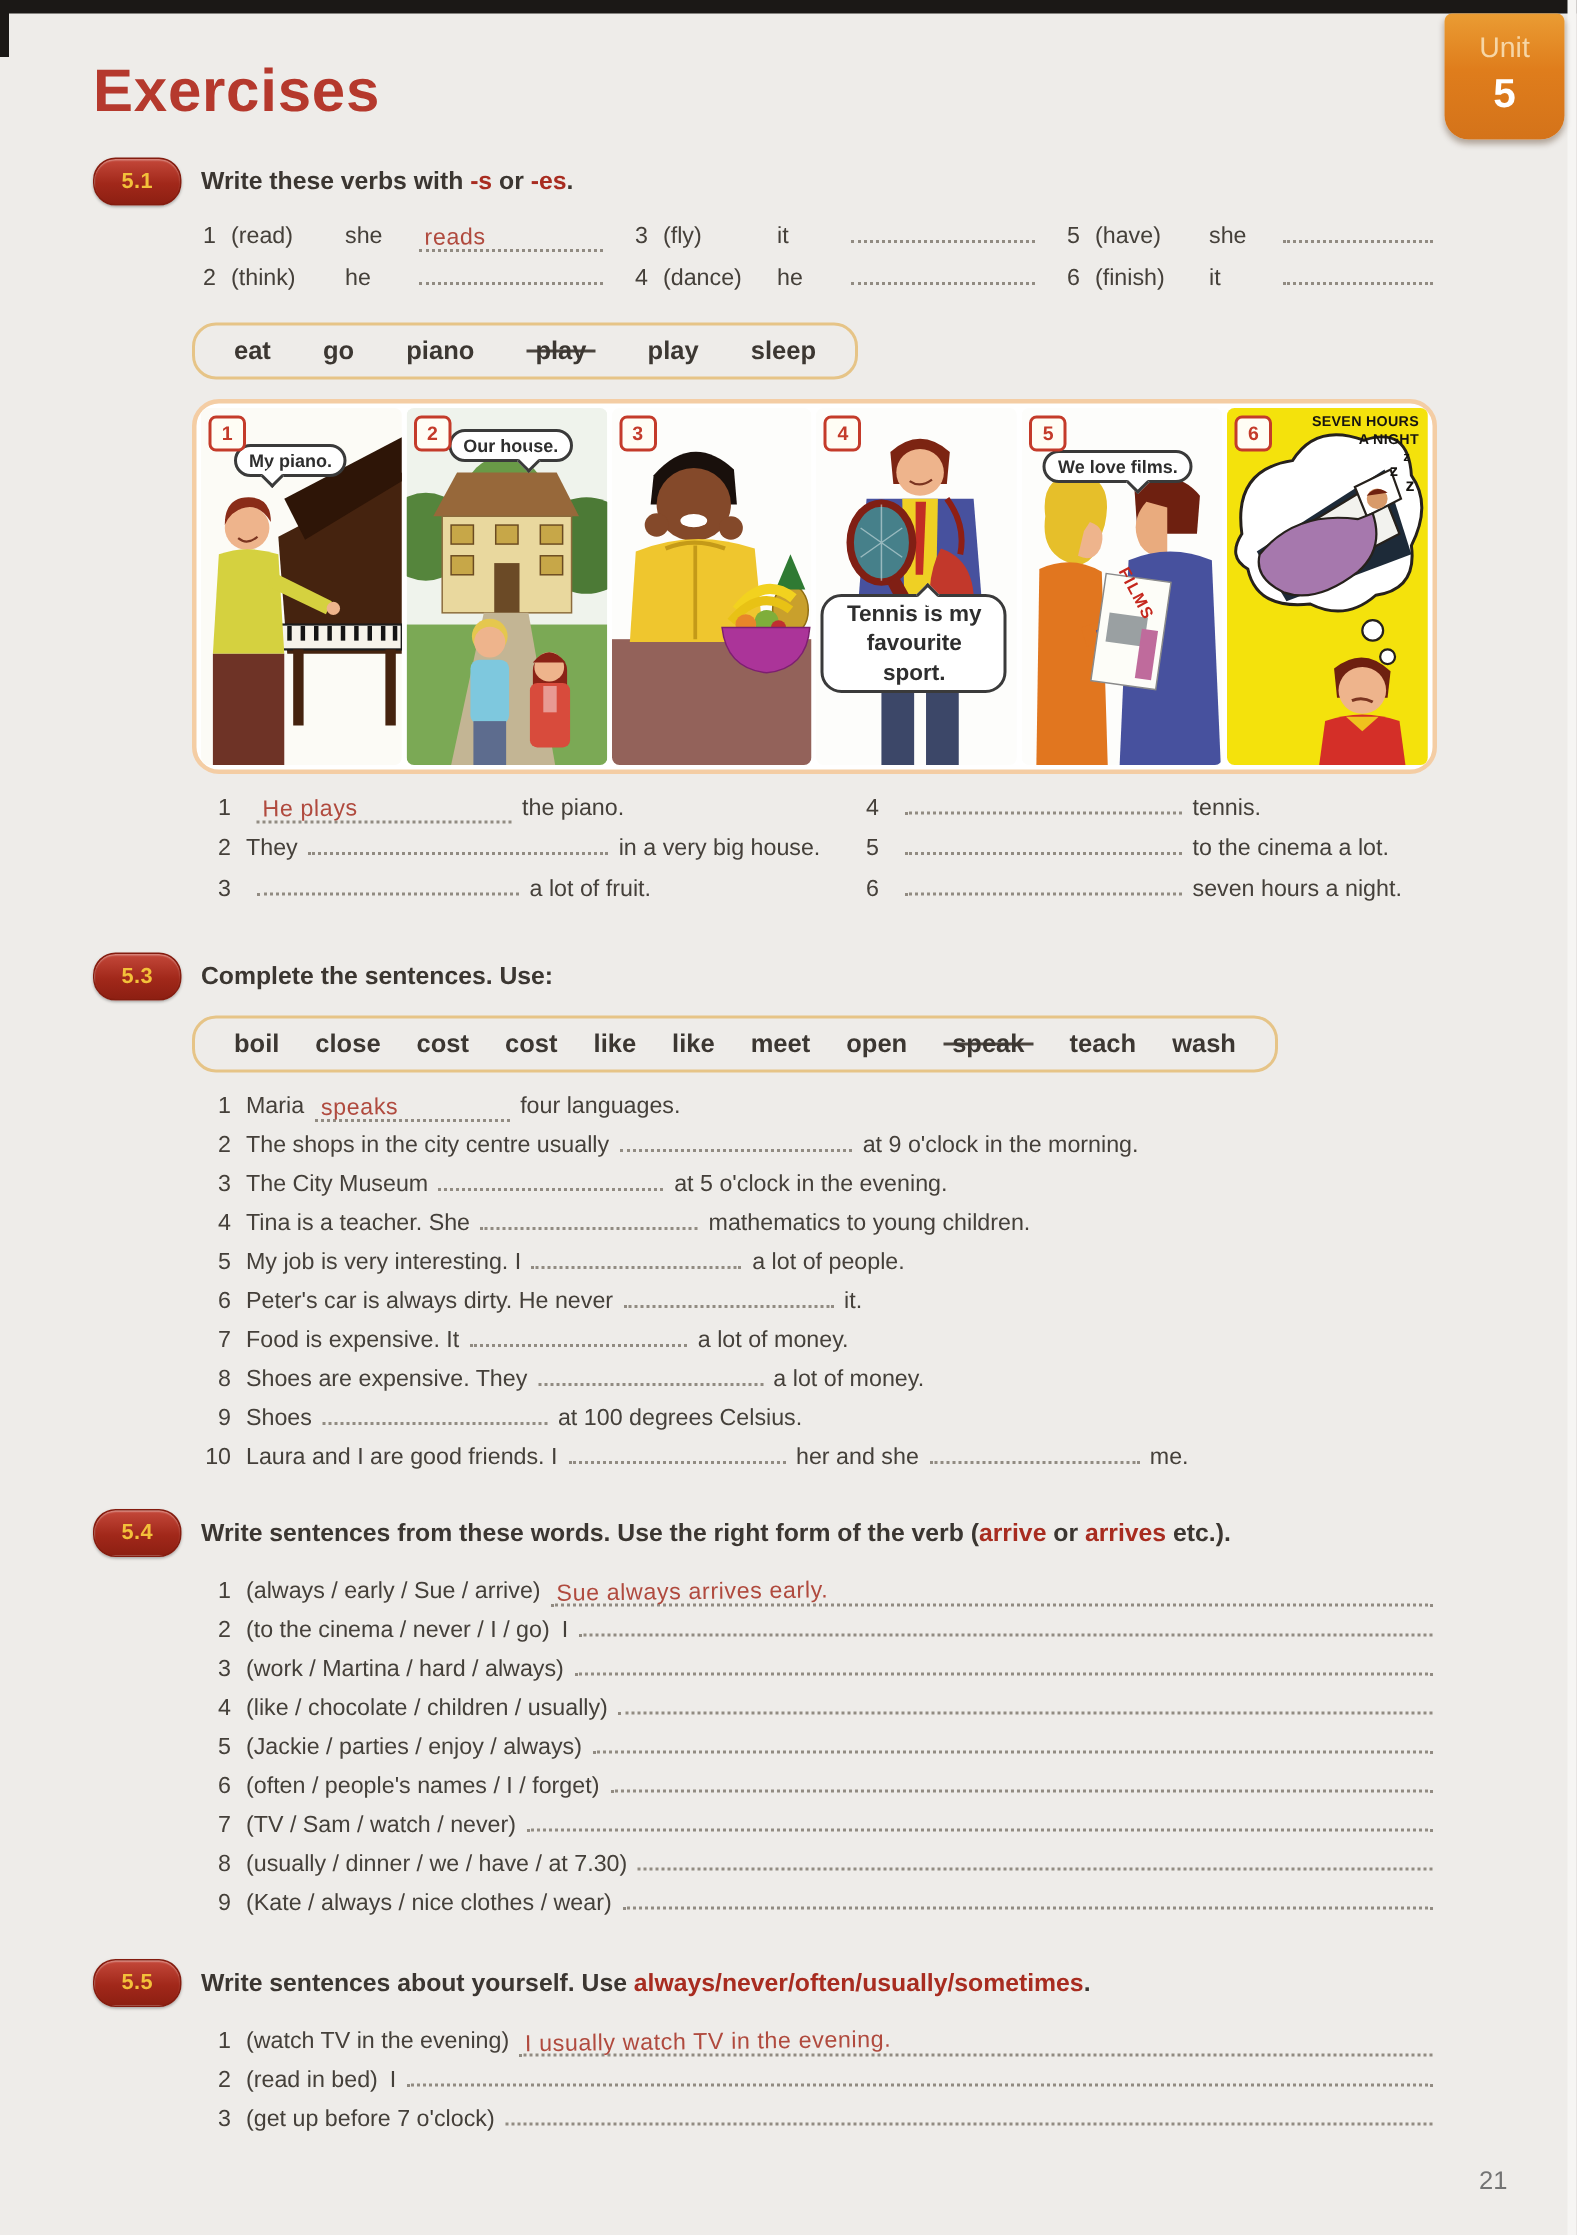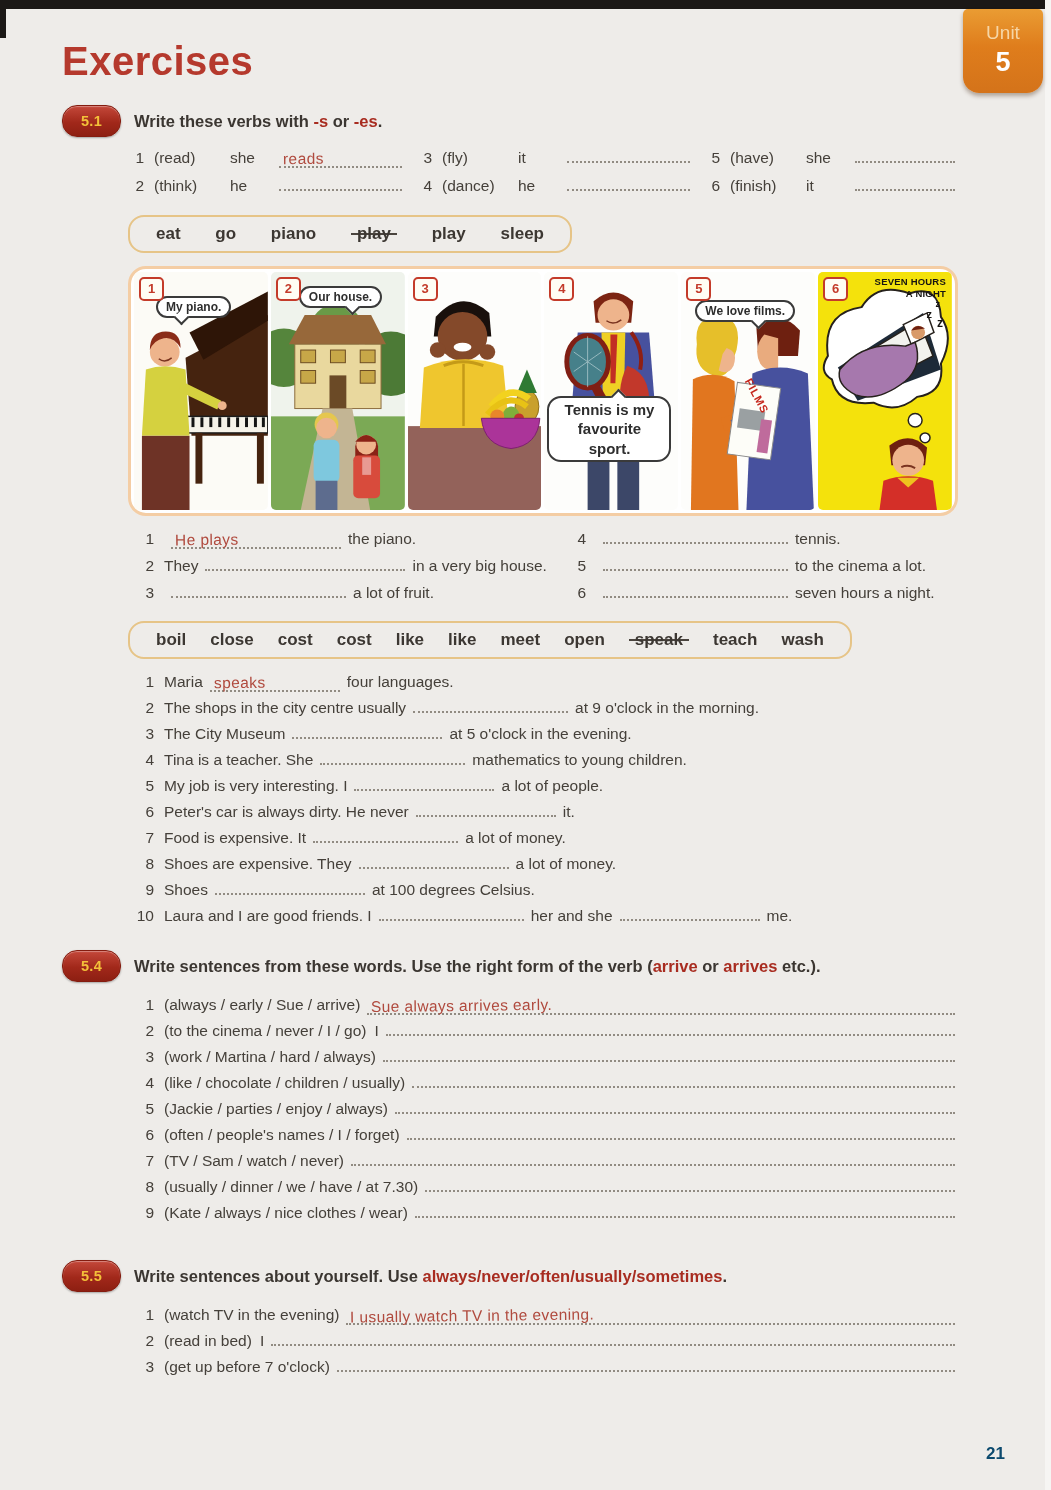--- a/index.html
+++ b/index.html
@@ -11,21 +11,21 @@
   .content{position:relative;padding:9px 96px 0 62px;}
   .page-title{margin:30px 0 0 0;font-size:40px;font-weight:600;color:#b5392d;letter-spacing:.5px;}
   
   .unit-tab{position:absolute;top:9px;right:8px;width:80px;height:84px;border-radius:5px 5px 16px 16px;
     background:linear-gradient(180deg,#ea9c33 0%,#df7d1c 45%,#d4731a 100%);
     box-shadow:0 3px 4px rgba(60,30,0,.35);text-align:center;}
   .unit-label{display:block;margin-top:13px;font-size:19px;color:#f6d6a6;}
   .unit-number{display:block;margin-top:3px;font-size:27px;font-weight:600;color:#fff;}
   
   .ex-head{display:flex;align-items:center;gap:13px;}
-  .mt1{margin-top:21px}.mt2{margin-top:27px}.mt3{margin-top:24px}.mt4{margin-top:17px}.mt5{margin-top:30px}
+  .mt1{margin-top:21px}.mt2{margin-top:27px}.mt3{margin-top:24px}.mt4{margin-top:17px}.mt5{margin-top:20px}
   .badge{flex:none;width:57px;height:30px;border-radius:15px;display:flex;align-items:center;justify-content:center;
     background:linear-gradient(180deg,#c4483a 0%,#a1281a 55%,#8d1f12 100%);border:1px solid #841c0f;
     box-shadow:inset 0 1px 1px rgba(255,255,255,.35),0 1px 2px rgba(0,0,0,.3);
     color:#f3c13a;font-weight:700;font-size:14.5px;letter-spacing:.3px;}
   .ex-title{font-size:16.5px;font-weight:600;color:#3b3631;}
   .ex-title .red{color:#a82c20;font-weight:700;}
   
   .wordbox{box-sizing:border-box;margin:10px 0 0 66px;border:2px solid #e6c487;border-radius:16px;
     display:flex;justify-content:space-between;align-items:center;padding:7px 26px;
     font-weight:700;font-size:17px;color:#3c3732;}
@@ -70,21 +70,21 @@
   .zed{position:absolute;z-index:3;font-weight:800;color:#161411;}
   .z1{top:27px;right:12px;font-size:9px;}
   .z2{top:36px;right:20px;font-size:11px;}
   .z3{top:44px;right:9px;font-size:12px;}
   
   .g52{margin:14px 0 0 68px;display:grid;grid-auto-flow:column;grid-template-rows:repeat(3,27px);
     grid-template-columns:432px 1fr;}
   
   .items{margin:14px 0 0 68px;}
   .items .row{height:26px;}
-  .pagenum{position:absolute;right:46px;bottom:26px;font-size:17px;font-weight:700;color:#0c4a6e;}
+  .pagenum{position:absolute;right:46px;bottom:26px;font-size:17px;font-weight:400;color:#737373;}
 </style>
 </head>
 <body>
 
 <div class="page">
   <div class="topedge"></div>
   <div class="leftedge"></div>
   <div class="rightedge"></div>
 
   <div class="unit-tab">
@@ -336,20 +336,24 @@
           <span class="blank w185"></span>
           <span class="txt">to the cinema a lot.</span>
         </div>
       <div class="row">
           <span class="num">6</span>
           <span class="blank w185"></span>
           <span class="txt">seven hours a night.</span>
         </div>
     </div>
 
+    <div class="ex-head mt3">
+      <div class="badge">5.3</div>
+      <div class="ex-title">Complete the sentences.  Use:</div>
+    </div>
     <div class="wordbox wb53">
       <span>boil</span>
       <span>close</span>
       <span>cost</span>
       <span>cost</span>
       <span>like</span>
       <span>like</span>
       <span>meet</span>
       <span>open</span>
       <span class="struck">speak</span>

